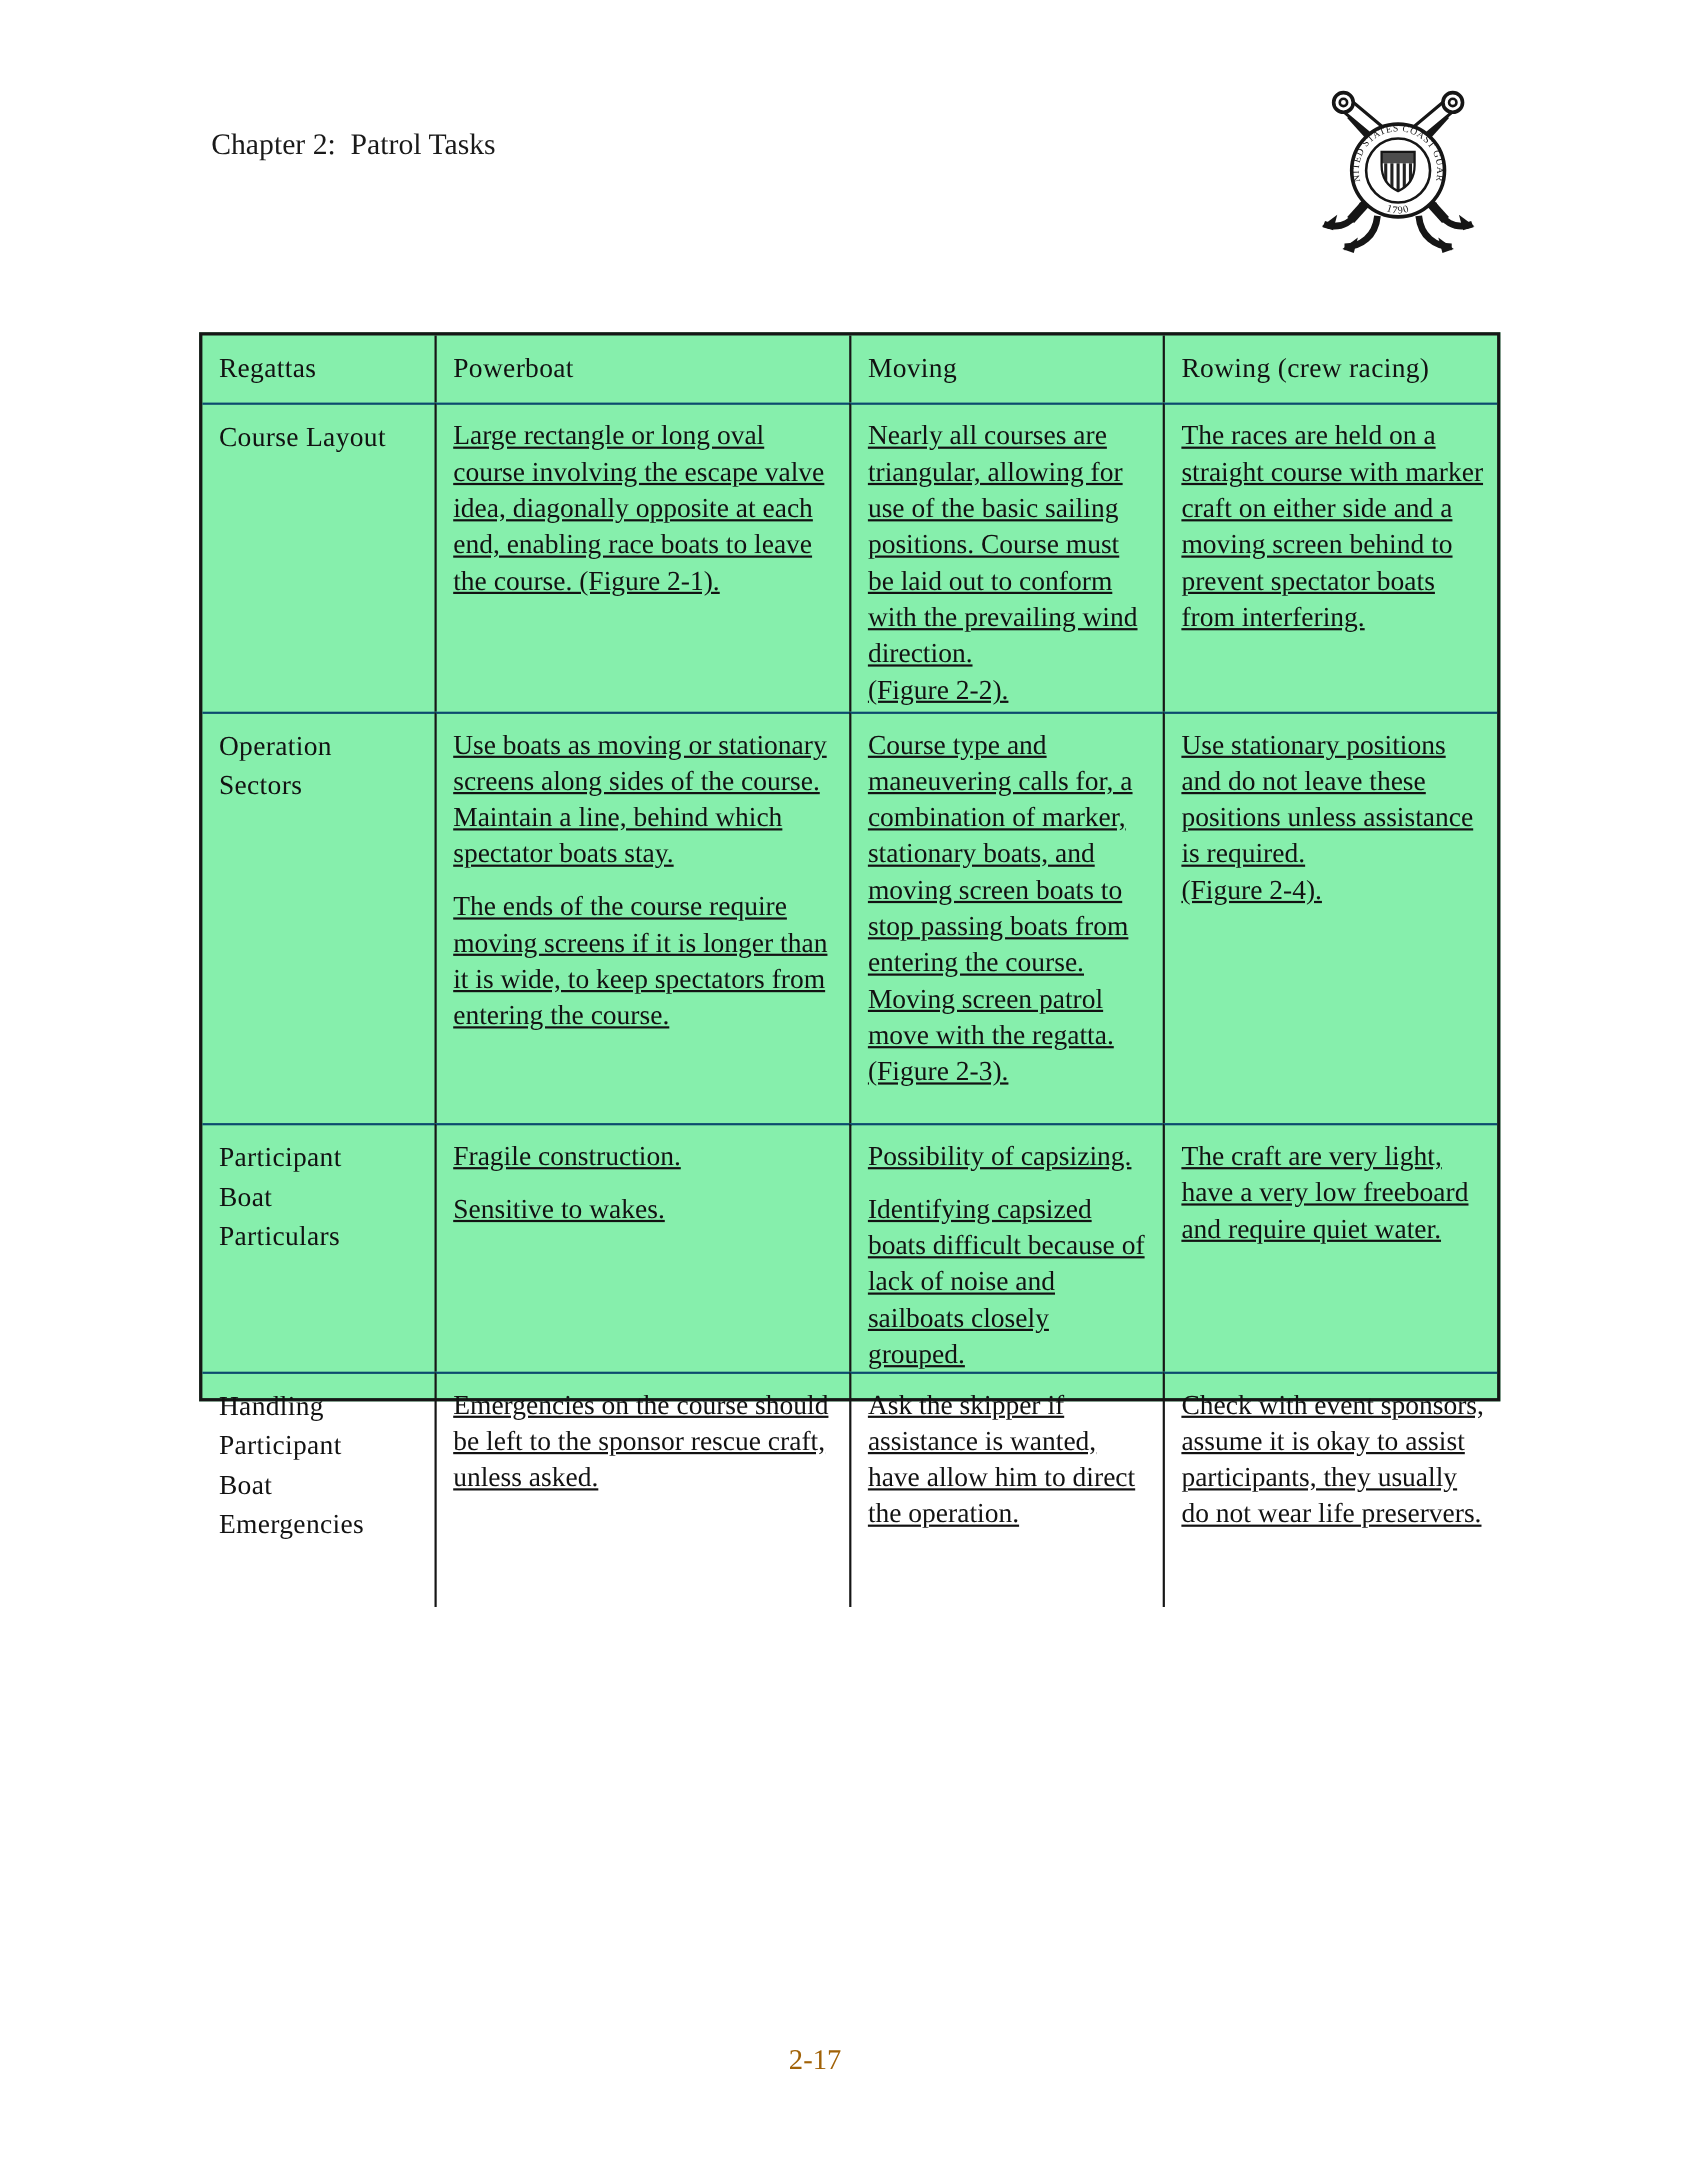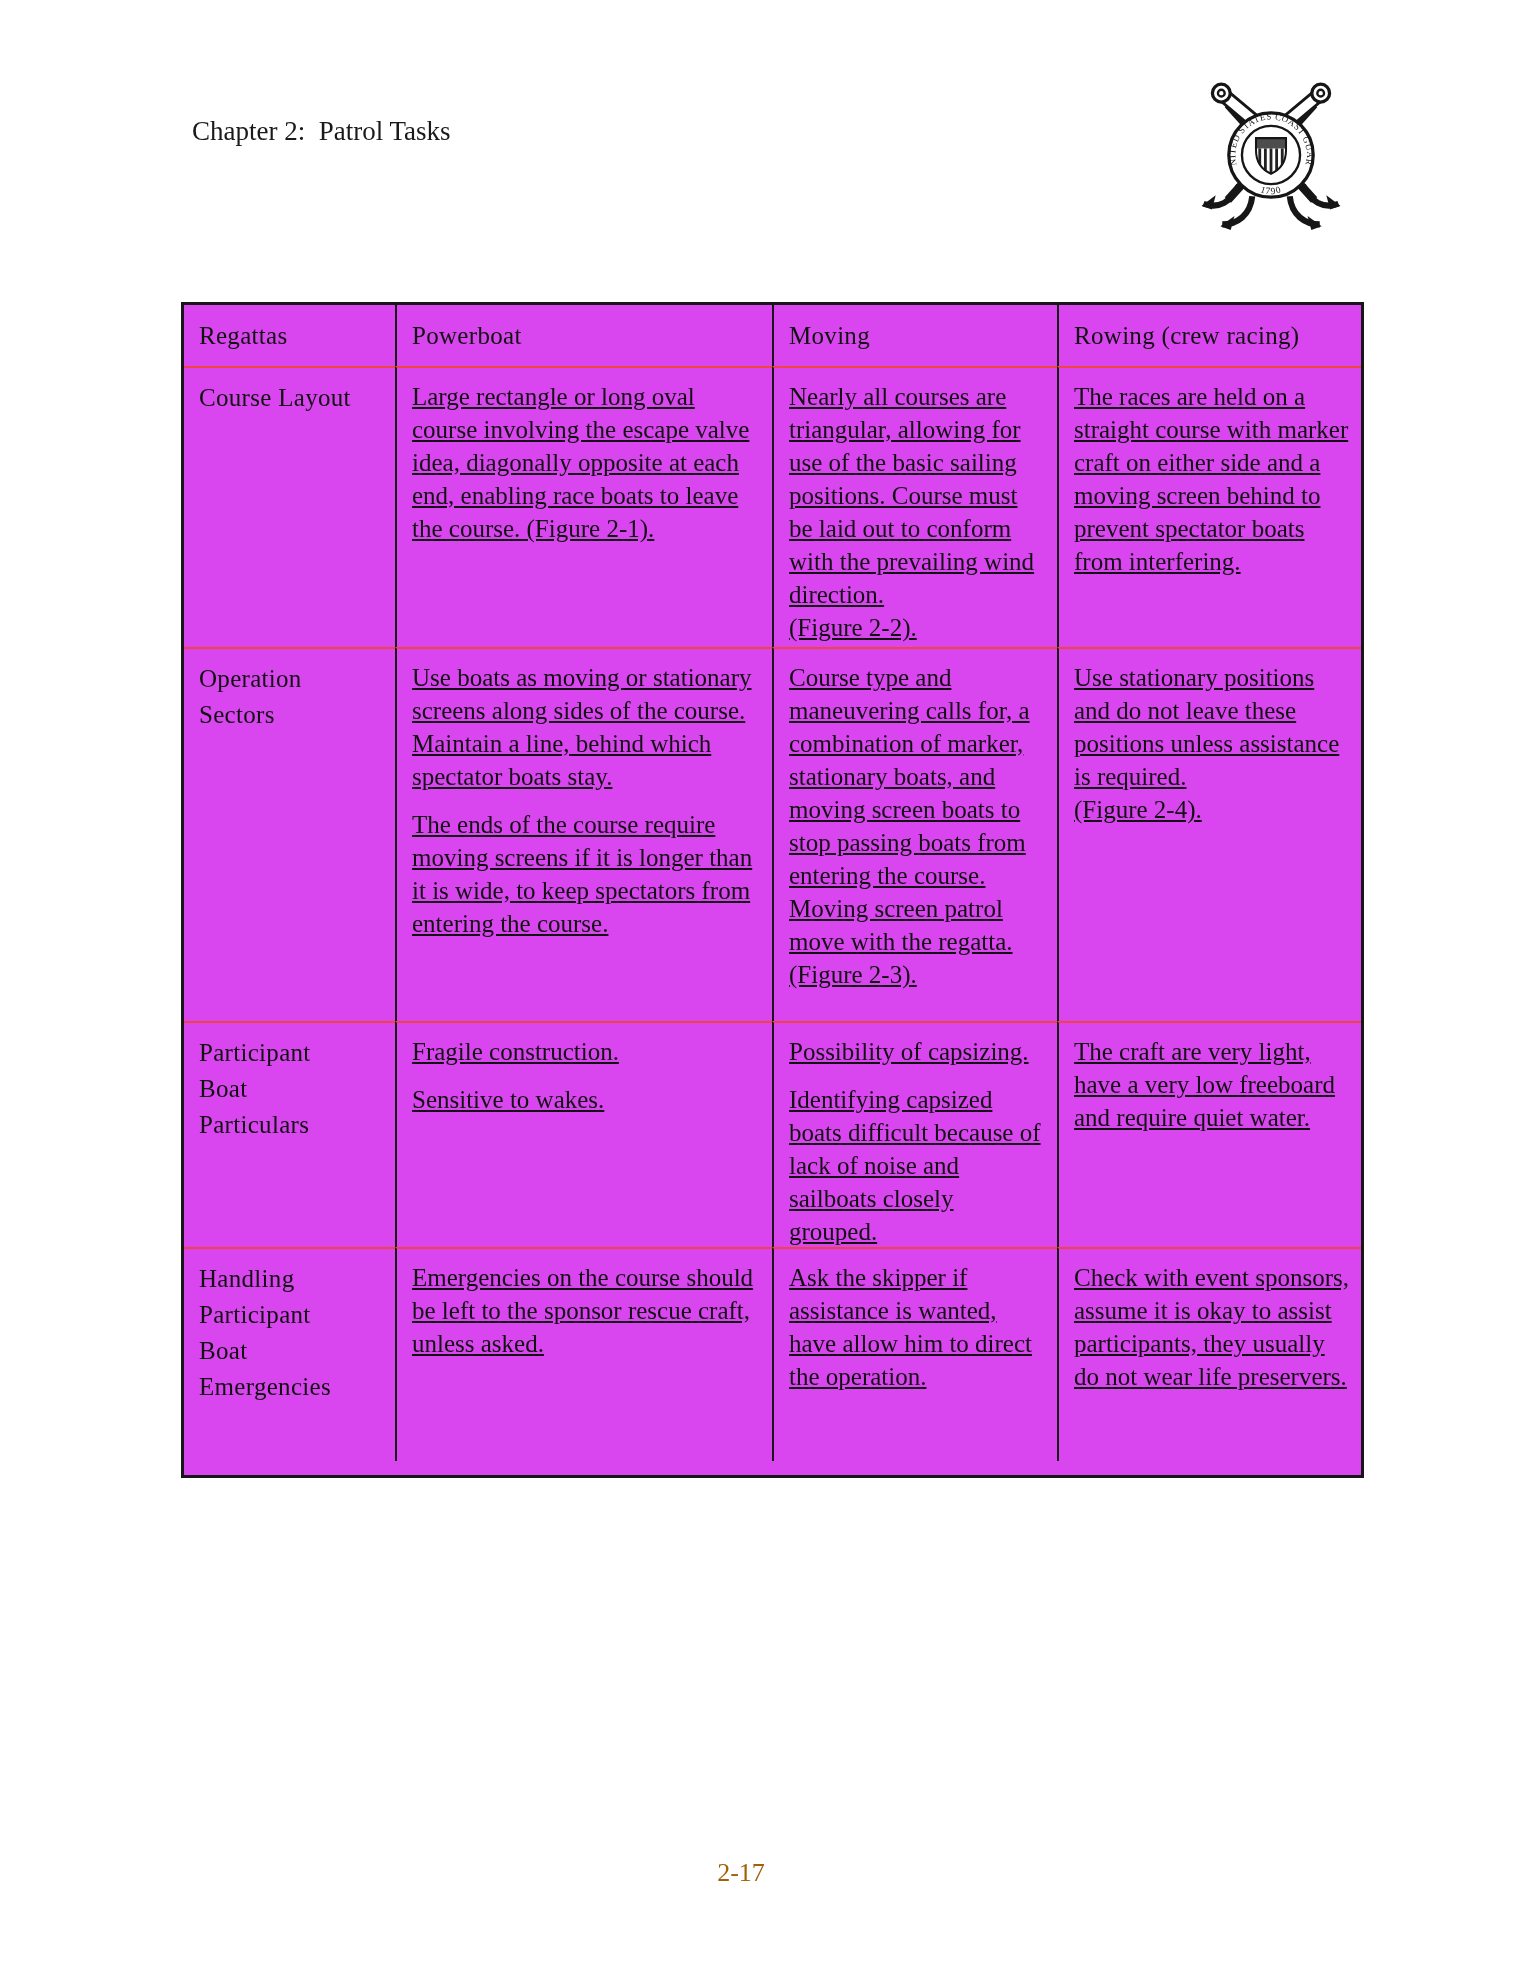--- a/index.html
+++ b/index.html
@@ -6,29 +6,29 @@
   .page {
     position:relative; width:1530px; height:1980px; background:#ffffff;
     font-family:"Liberation Serif", serif; color:#121212; overflow:hidden;
   }
   .chapter-header {
     position:absolute; left:192px; top:116px;
     font-size:27px; line-height:30px; white-space:pre; color:#1a1a1a;
   }
   .uscg-logo { position:absolute; left:1196px; top:76px; width:150px; height:158px; }
   .regatta-table {
-    position:absolute; left:181px; top:302px; width:1183px; height:1176px;
+    position:absolute; left:181px; top:302px; width:1183px; height:972px;
     box-sizing:border-box; border:3px solid #161616;
     display:grid;
     grid-template-columns:211px 377px 285px 304px;
     grid-template-rows:61px 281px 374px 226px 214px;
-    background:#d946ef;
+    background:#86efac;
   }
   .cell {
-    box-sizing:border-box; border-left:2px solid #161616; border-top:2px solid #ef4444;
+    box-sizing:border-box; border-left:2px solid #161616; border-top:2px solid #0c4a6e;
     padding:12px 10px 0 15px; overflow:hidden;
     font-size:25px; line-height:33px;
   }
   .cell.c1 { border-left:none; }
   .cell.hr { border-top:none; }
   .cell.head { padding-top:14px; letter-spacing:0.3px; }
   .cell.rowlabel { white-space:pre-line; line-height:36px; letter-spacing:0.3px; }
   .cell p { margin:0 0 15px 0; white-space:pre-line;text-decoration:underline; }
   .cell p:last-child { margin-bottom:0; }
   .page-number {

